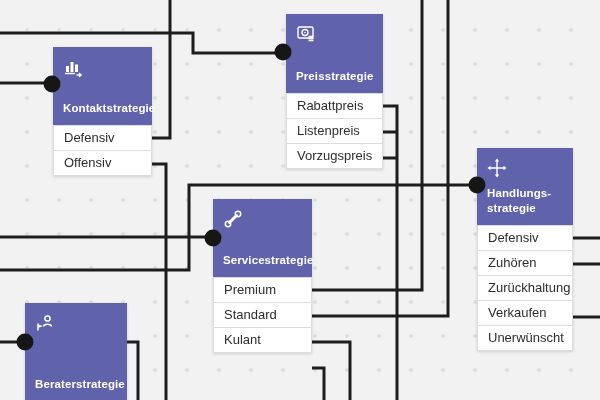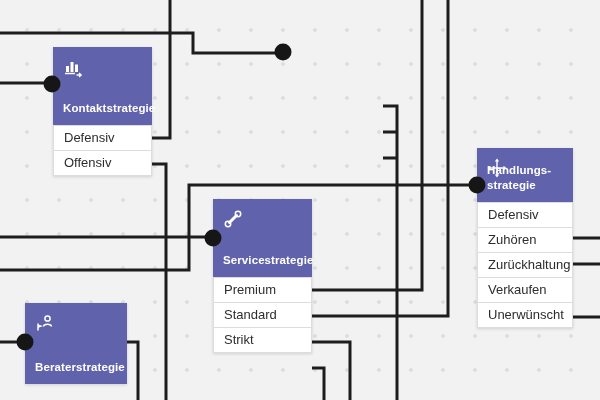--- a/index.html
+++ b/index.html
@@ -21,23 +21,23 @@
   }
   .row{
     box-sizing:border-box;height:26px;line-height:24px;background:#fff;
     border:1px solid #ddd;margin-top:-1px;padding-left:10px;
     font-size:13px;color:#2d2d2d;white-space:nowrap;overflow:hidden;
   }
   .rows .row:first-child{margin-top:0;}
   
   .n-kontakt {left:53px;  top:47px;  width:99px;}  .n-kontakt  .head{height:78px;}
   .n-preis   {left:286px; top:14px;  width:97px;}  .n-preis    .head{height:79px;}
-  .n-handlung{left:477px; top:148px; width:96px;}  .n-handlung .head{height:54px;}
+  .n-handlung{left:477px; top:148px; width:96px;}  .n-handlung .head{height:77px;}
   .n-service {left:213px; top:199px; width:99px;}  .n-service  .head{height:78px;}
-  .n-berater {left:25px;  top:303px; width:102px;} .n-berater  .head{height:81px;}
+  .n-berater {left:25px;  top:303px; width:102px;} .n-berater  .head{height:98px;}
   .wires{position:absolute;inset:0;z-index:3;pointer-events:none;}
 </style>
 </head>
 <body>
 
 <div class="canvas">
 
   <div class="node n-kontakt">
     <div class="head">
       <span class="icon">
@@ -50,20 +50,38 @@
         </svg>
       </span>
       <div class="title">Kontaktstrategie</div>
     </div>
     <div class="rows">
       <div class="row">Defensiv</div>
       <div class="row">Offensiv</div>
     </div>
   </div>
 
+  <div class="node n-preis">
+    <div class="head">
+      <span class="icon">
+        <svg viewBox="0 0 22 22" fill="none" stroke="#fff" stroke-width="1.4">
+          <rect x="3" y="4" width="15" height="11" rx="1.5"></rect>
+          <circle cx="10" cy="9.5" r="3"></circle>
+          <circle cx="10" cy="9.5" r="0.8" fill="#fff" stroke="none"></circle>
+          <path d="M13.5 13.5 h5 M13.5 15.5 h5 M13.5 17.5 h5" stroke-width="1.6"></path>
+        </svg>
+      </span>
+      <div class="title">Preisstrategie</div>
+    </div>
+    <div class="rows">
+      <div class="row">Rabattpreis</div>
+      <div class="row">Listenpreis</div>
+      <div class="row">Vorzugspreis</div>
+    </div>
+  </div>
 
   <div class="node n-handlung">
     <div class="head">
       <span class="icon">
         <svg viewBox="0 0 22 22" fill="#fff" stroke="#fff" stroke-width="1.4">
           <path d="M11 4 L11 18 M4 11 L18 11" fill="none"></path>
           <path d="M11 1.5 L8.8 4.5 L13.2 4.5 Z" stroke="none"></path>
           <path d="M11 20.5 L8.8 17.5 L13.2 17.5 Z" stroke="none"></path>
           <path d="M1.5 11 L4.5 8.8 L4.5 13.2 Z" stroke="none"></path>
           <path d="M20.5 11 L17.5 8.8 L17.5 13.2 Z" stroke="none"></path>
@@ -88,21 +106,21 @@
           <path d="M7.5 14.5 L14.5 7.5" stroke-width="3" stroke-linecap="round"></path>
           <circle cx="6" cy="16" r="2.7" stroke-width="1.5"></circle>
           <circle cx="16" cy="6" r="2.7" stroke-width="1.5"></circle>
         </svg>
       </span>
       <div class="title">Servicestrategie</div>
     </div>
     <div class="rows">
       <div class="row">Premium</div>
       <div class="row">Standard</div>
-      <div class="row">Strikt</div>
+      <div class="row">Kulant</div>
     </div>
   </div>
 
   <div class="node n-berater">
     <div class="head">
       <span class="icon">
         <svg viewBox="0 0 22 22" fill="none" stroke="#fff" stroke-width="1.5">
           <circle cx="13.5" cy="6.5" r="2.6"></circle>
           <path d="M9.5 14.5 C10 11.5 17 11.5 17.5 14.5"></path>
           <path d="M4 11.5 L4 18.5"></path>

